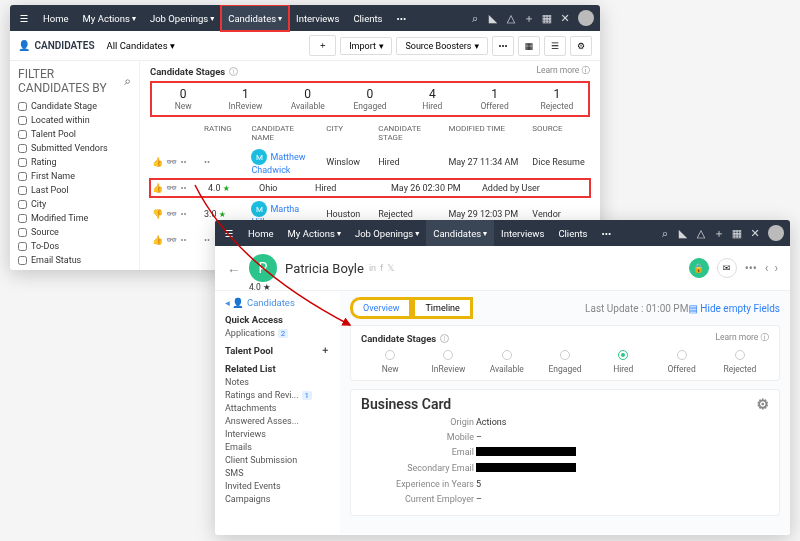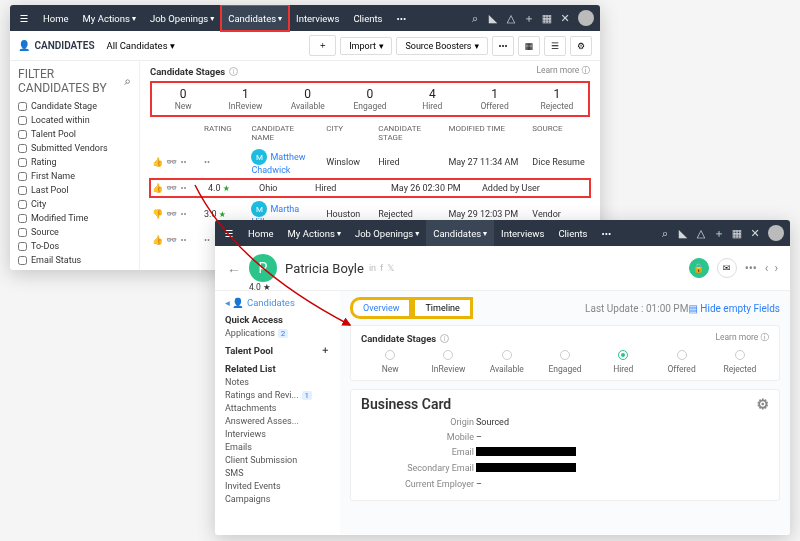--- a/index.html
+++ b/index.html
@@ -442,33 +442,37 @@
       </div>
 
       <div class="card">
         <div class="bchead">
             <span>Business Card</span>
             <span style="color:#888">⚙</span>
           </div>
         <div id="bcrows">
             <div class="bcrow">
               <div class="k">Origin</div>
-              <div class="v">Sourced</div>
+              <div class="v">Actions</div>
             </div>
             <div class="bcrow">
               <div class="k">Mobile</div>
               <div class="v">–</div>
             </div>
             <div class="bcrow">
               <div class="k">Email</div>
               <div class="v"><span class="redact"></span></div>
             </div>
             <div class="bcrow">
               <div class="k">Secondary Email</div>
               <div class="v"><span class="redact"></span></div>
+            </div>
+            <div class="bcrow">
+              <div class="k">Experience in Years</div>
+              <div class="v">5</div>
             </div>
             <div class="bcrow">
               <div class="k">Current Employer</div>
               <div class="v">–</div>
             </div>
           </div>
       </div>
     </div>
   </div>
 </div>

